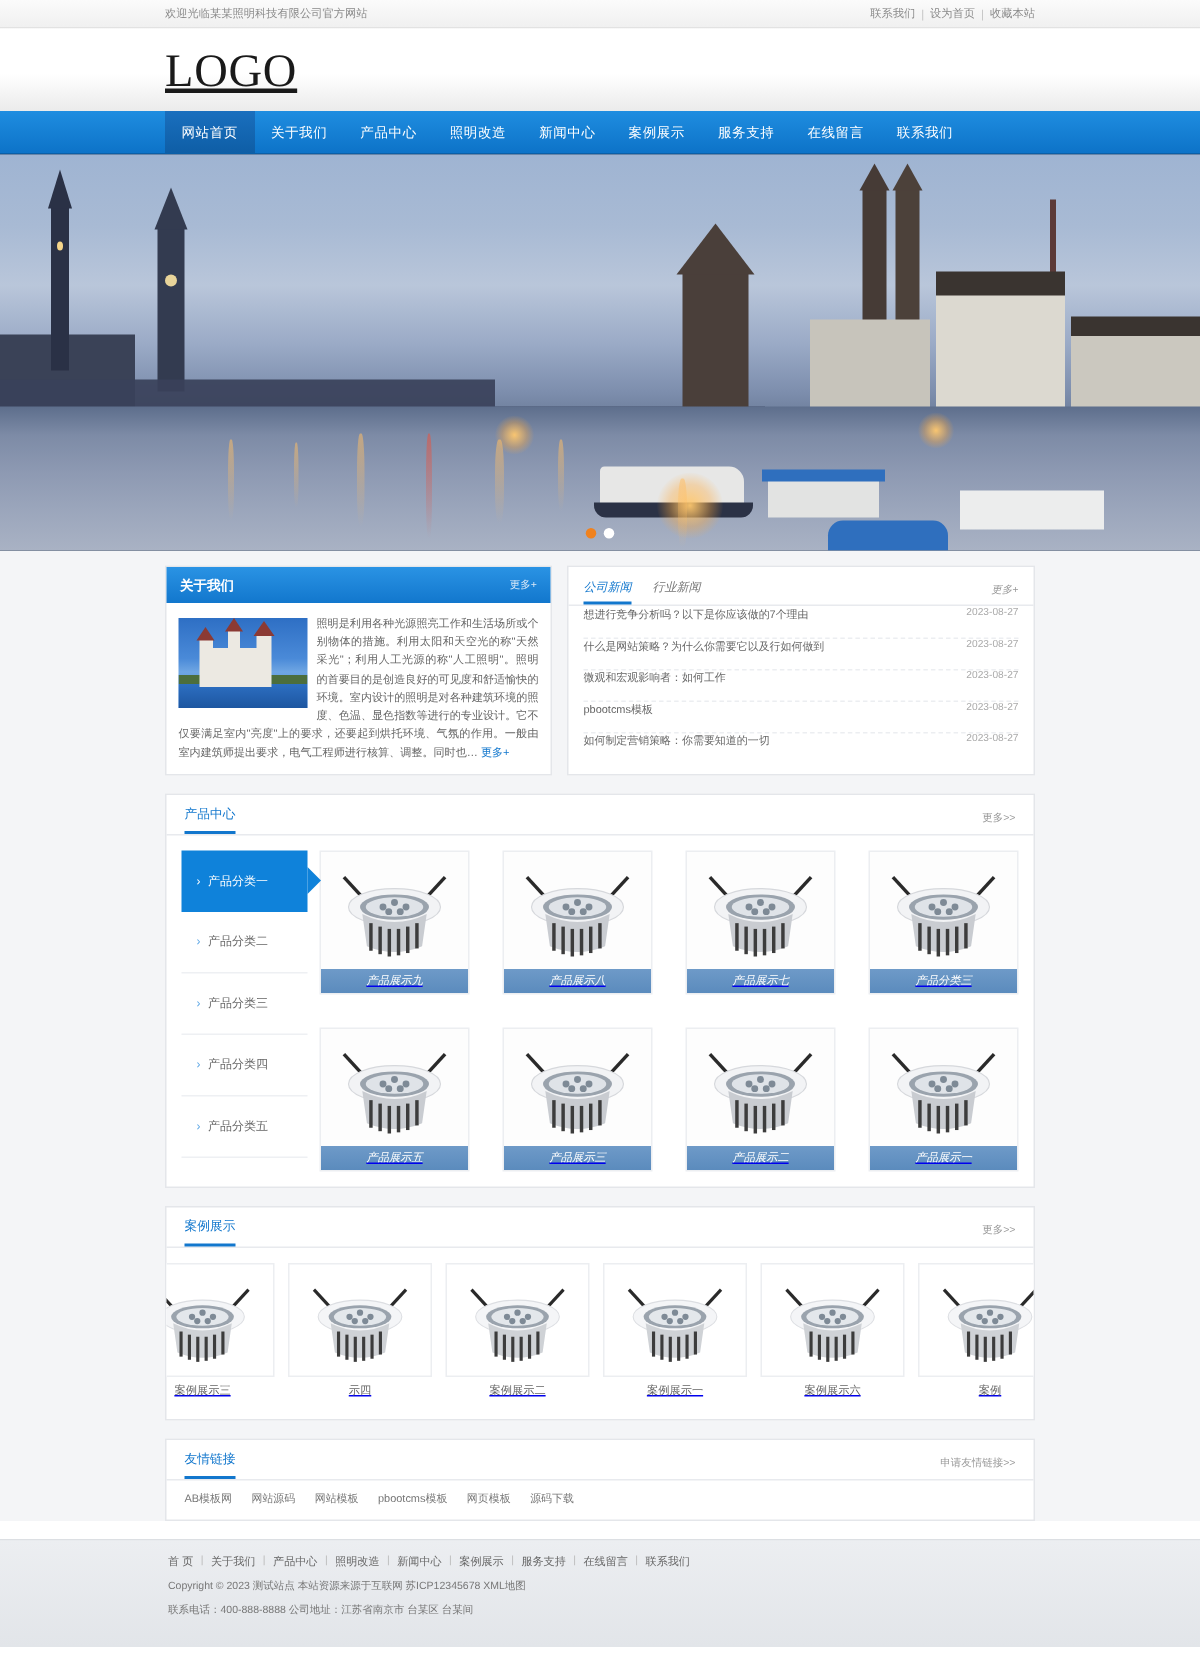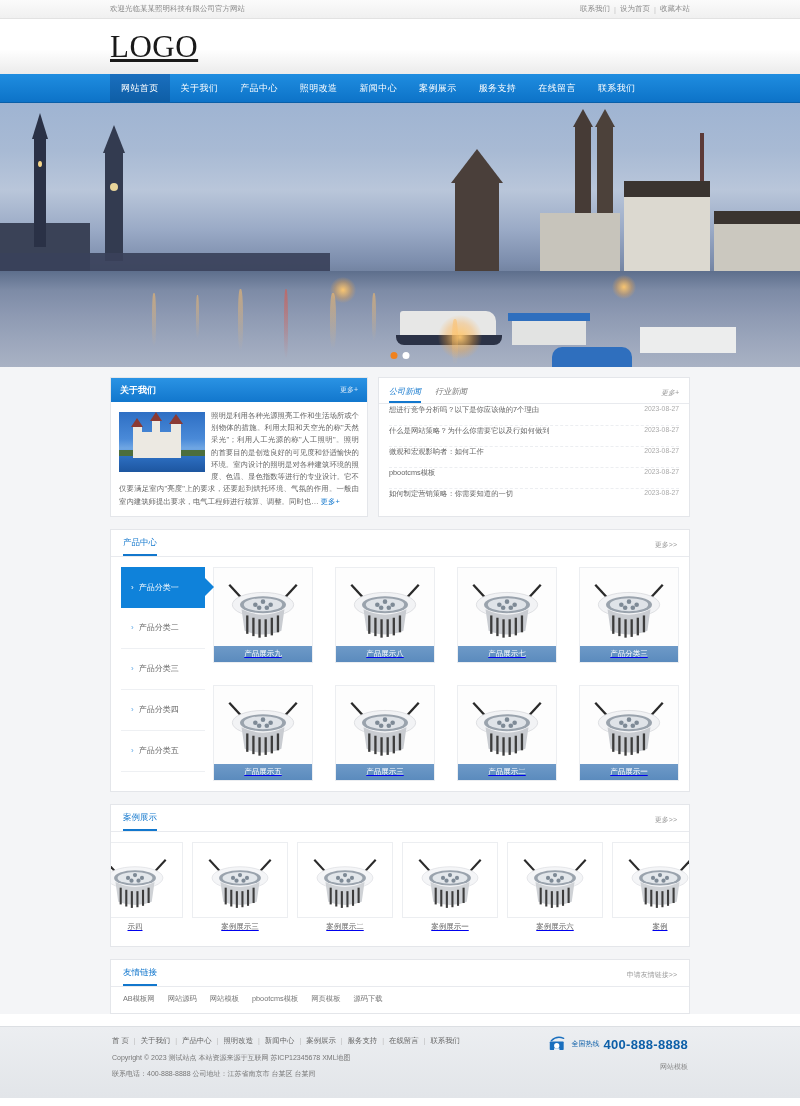--- a/index.html
+++ b/index.html
@@ -188,20 +188,21 @@
   .cat.active .chev { color: #fff; }
   .cat.active::after {
     content: ""; position: absolute; right: -9px; top: 50%;
     transform: translateY(-50%);
     border-top: 9px solid transparent; border-bottom: 9px solid transparent;
     border-left: 9px solid #0f82da;
   }
   .prod-grid {
     flex: 1; display: grid; grid-template-columns: repeat(4, 1fr);
     gap: 22px;
+    font-style: italic;
   }
   .prod-cell { background: #fff; border: 1px solid #eceef1; }
   .prod-img {
     height: 78px; background: #fdfdfd;
     display: flex; align-items: center; justify-content: center;
   }
   .prod-cap {
     height: 16px; background: linear-gradient(#6e9ac8, #5b8bbd);
     color: #fff; font-size: 7.5px;
     display: flex; align-items: center; justify-content: center;
@@ -690,21 +691,21 @@
                 <g fill="#3c3c3c">
                     <rect x="38" y="54" width="3" height="24"></rect>
                     <rect x="46" y="57" width="3" height="24"></rect>
                     <rect x="54" y="59" width="3" height="24"></rect>
                     <rect x="62" y="59" width="3" height="23"></rect>
                     <rect x="70" y="57" width="3" height="23"></rect>
                     <rect x="78" y="54" width="3" height="22"></rect>
                   </g>
               </svg>
             </div>
-            <div class="case-cap">示四</div>
+            <div class="case-cap">案例展示三</div>
           </a>
 
           <a href="#" class="case-cell">
             <div class="case-img">
               <svg class="lamp" width="84" height="60" viewBox="0 0 120 86">
                 <g stroke="#2a2a2a" stroke-width="3" fill="#3a3a3a">
                     <path d="M16 14 L40 40"></path>
                     <path d="M104 14 L80 40"></path>
                   </g>
                 <ellipse cx="60" cy="40" rx="40" ry="16" fill="#f4f5f7" stroke="#dcdee2"></ellipse>
@@ -719,21 +720,21 @@
                 <g fill="#3c3c3c">
                     <rect x="38" y="54" width="3" height="24"></rect>
                     <rect x="46" y="57" width="3" height="24"></rect>
                     <rect x="54" y="59" width="3" height="24"></rect>
                     <rect x="62" y="59" width="3" height="23"></rect>
                     <rect x="70" y="57" width="3" height="23"></rect>
                     <rect x="78" y="54" width="3" height="22"></rect>
                   </g>
               </svg>
             </div>
-            <div class="case-cap">案例展示三</div>
+            <div class="case-cap">示四</div>
           </a>
 
           <a href="#" class="case-cell">
             <div class="case-img">
               <svg class="lamp" width="84" height="60" viewBox="0 0 120 86">
                 <g stroke="#2a2a2a" stroke-width="3" fill="#3a3a3a">
                     <path d="M16 14 L40 40"></path>
                     <path d="M104 14 L80 40"></path>
                   </g>
                 <ellipse cx="60" cy="40" rx="40" ry="16" fill="#f4f5f7" stroke="#dcdee2"></ellipse>
@@ -886,27 +887,14 @@
         <a href="#">服务支持</a>
         <span class="sp">|</span>
         <a href="#">在线留言</a>
         <span class="sp">|</span>
         <a href="#">联系我们</a>
       </div>
       <div class="f-line">Copyright © 2023 测试站点 本站资源来源于互联网 苏ICP12345678 XML地图</div>
       <div class="f-line">联系电话：400-888-8888 公司地址：江苏省南京市 台某区 台某间</div>
     </div>
 
-    <div class="f-right">
-      <div class="hotline">
-        <svg width="19" height="17" viewBox="0 0 24 22">
-          <path d="M3 7 h16 a1 1 0 0 1 1 1 v9 a1 1 0 0 1 -1 1 h-16 a1 1 0 0 1 -1 -1 v-9 a1 1 0 0 1 1 -1 z" fill="#1a6fbe"></path>
-          <circle cx="11" cy="12.5" r="3.4" fill="#ffffff"></circle>
-          <rect x="7.5" y="16" width="7" height="2" fill="#ffffff"></rect>
-          <path d="M4 6 Q11 -1 20 3" stroke="#1a6fbe" stroke-width="1.8" fill="none" stroke-linecap="round"></path>
-        </svg>
-        <span class="hot-lbl">全国热线</span>
-        <span class="hot-num">400-888-8888</span>
-      </div>
-      <div class="f-tpl">网站模板</div>
-    </div>
   </div>
 </footer>
 
 </body></html>

